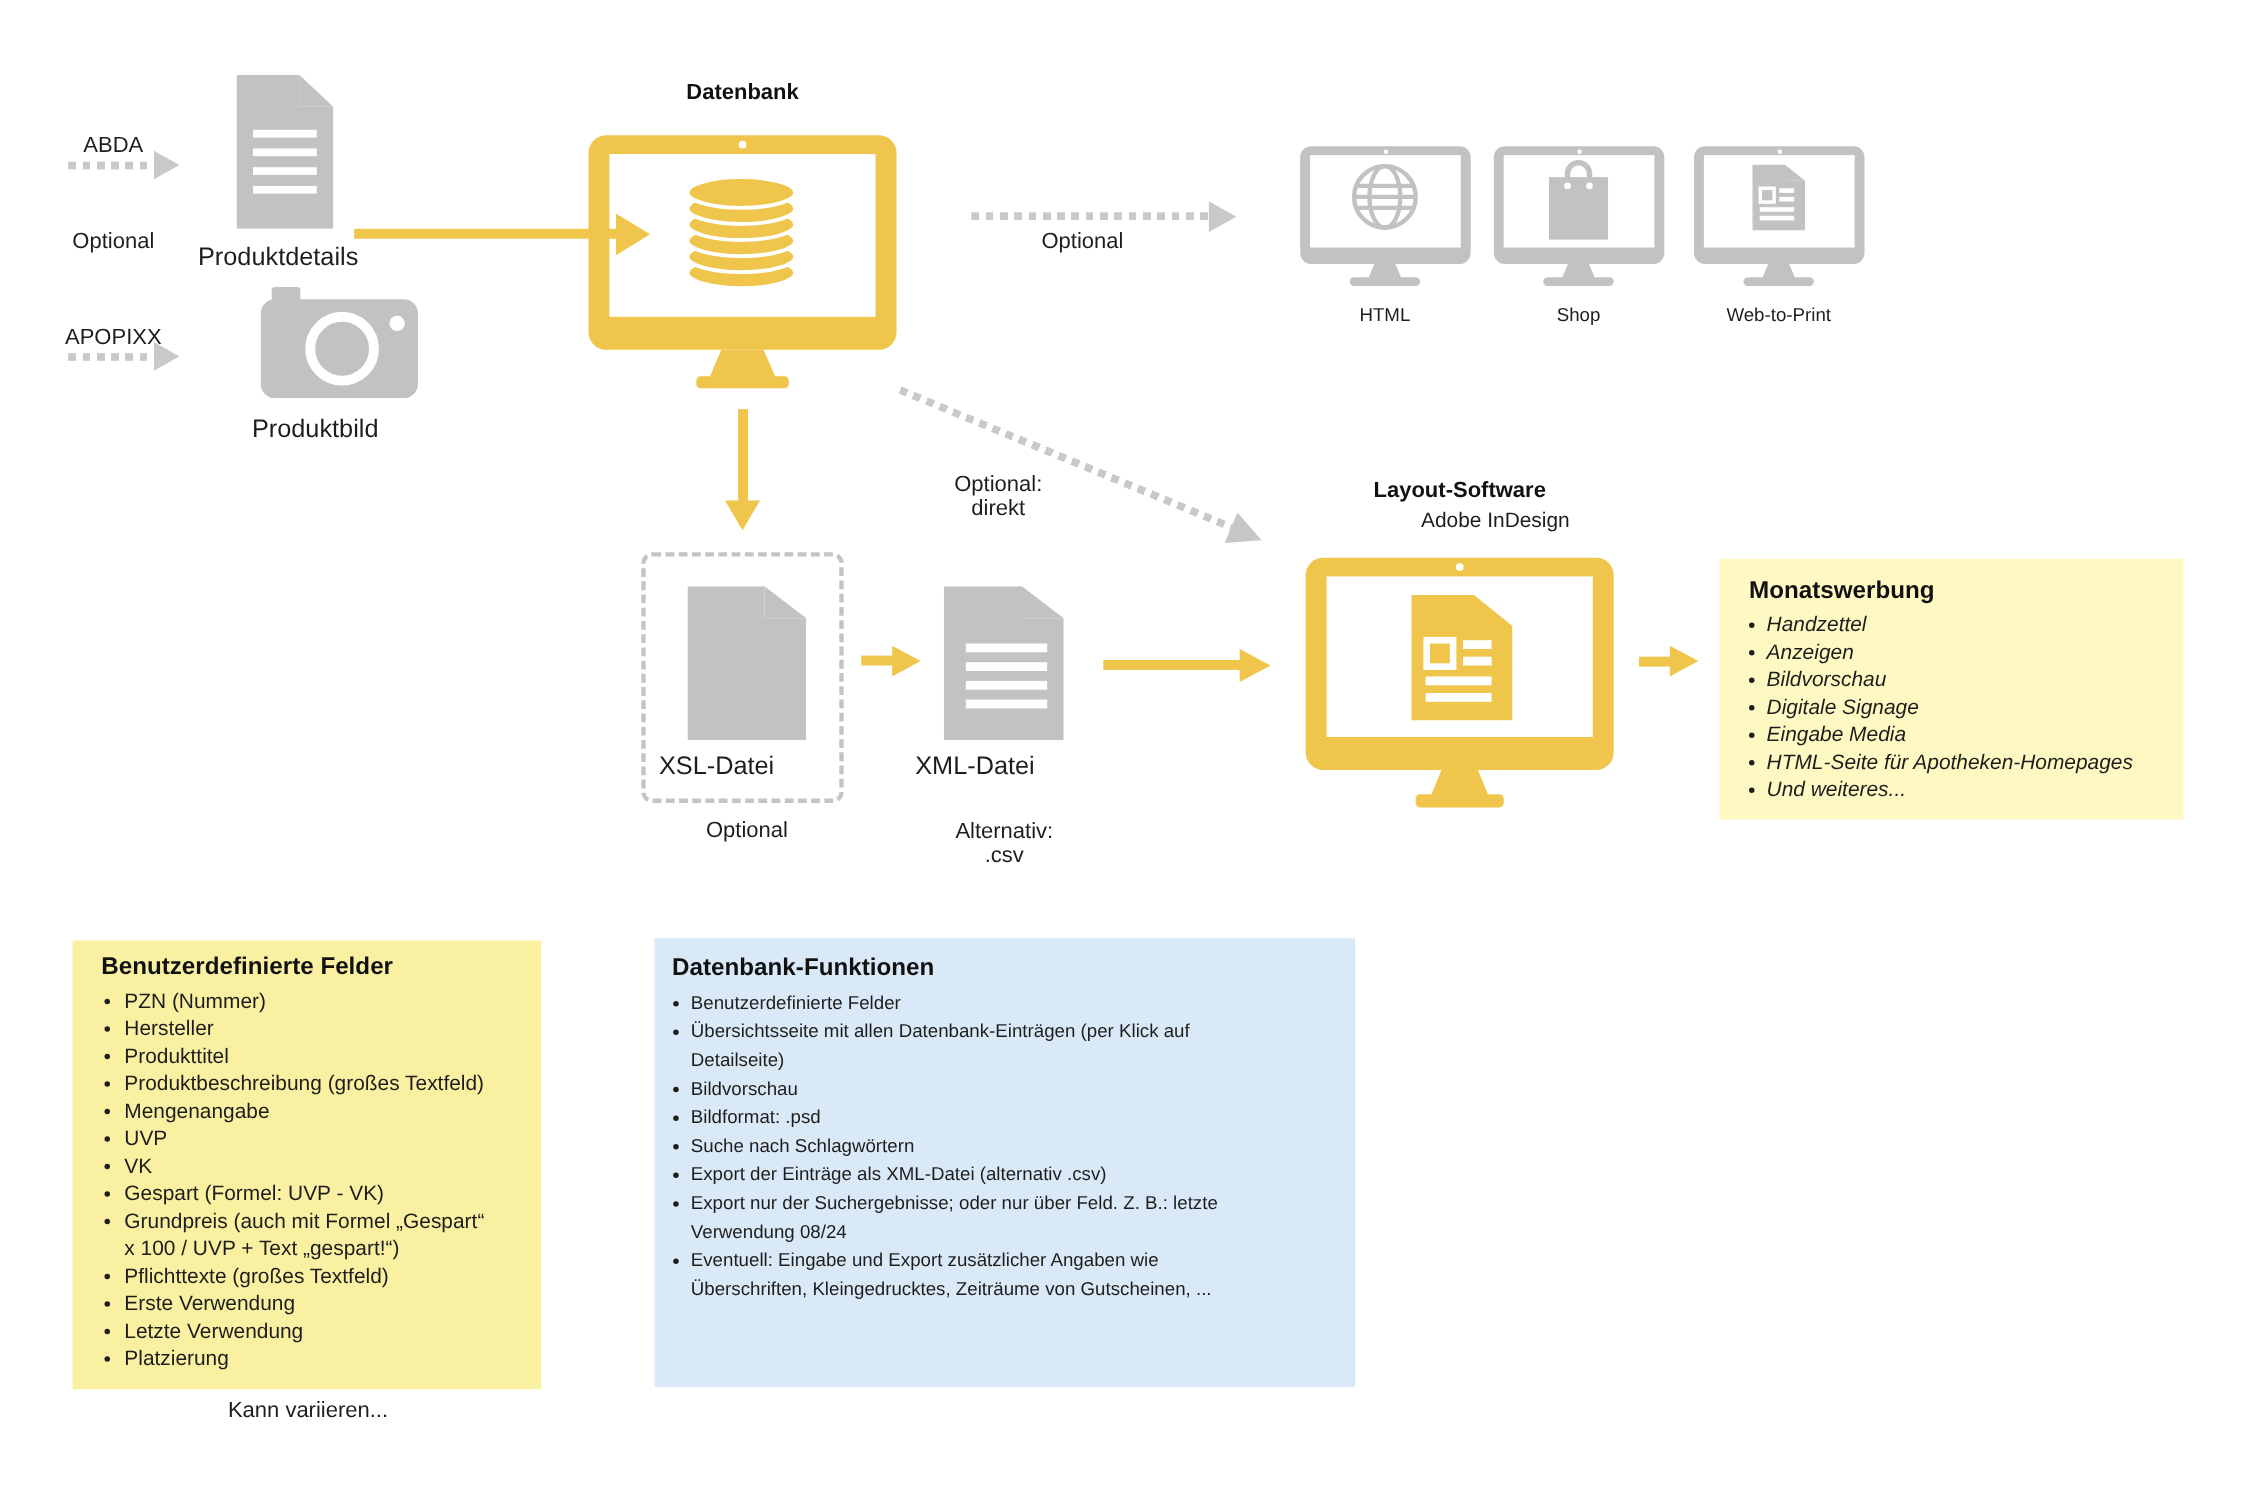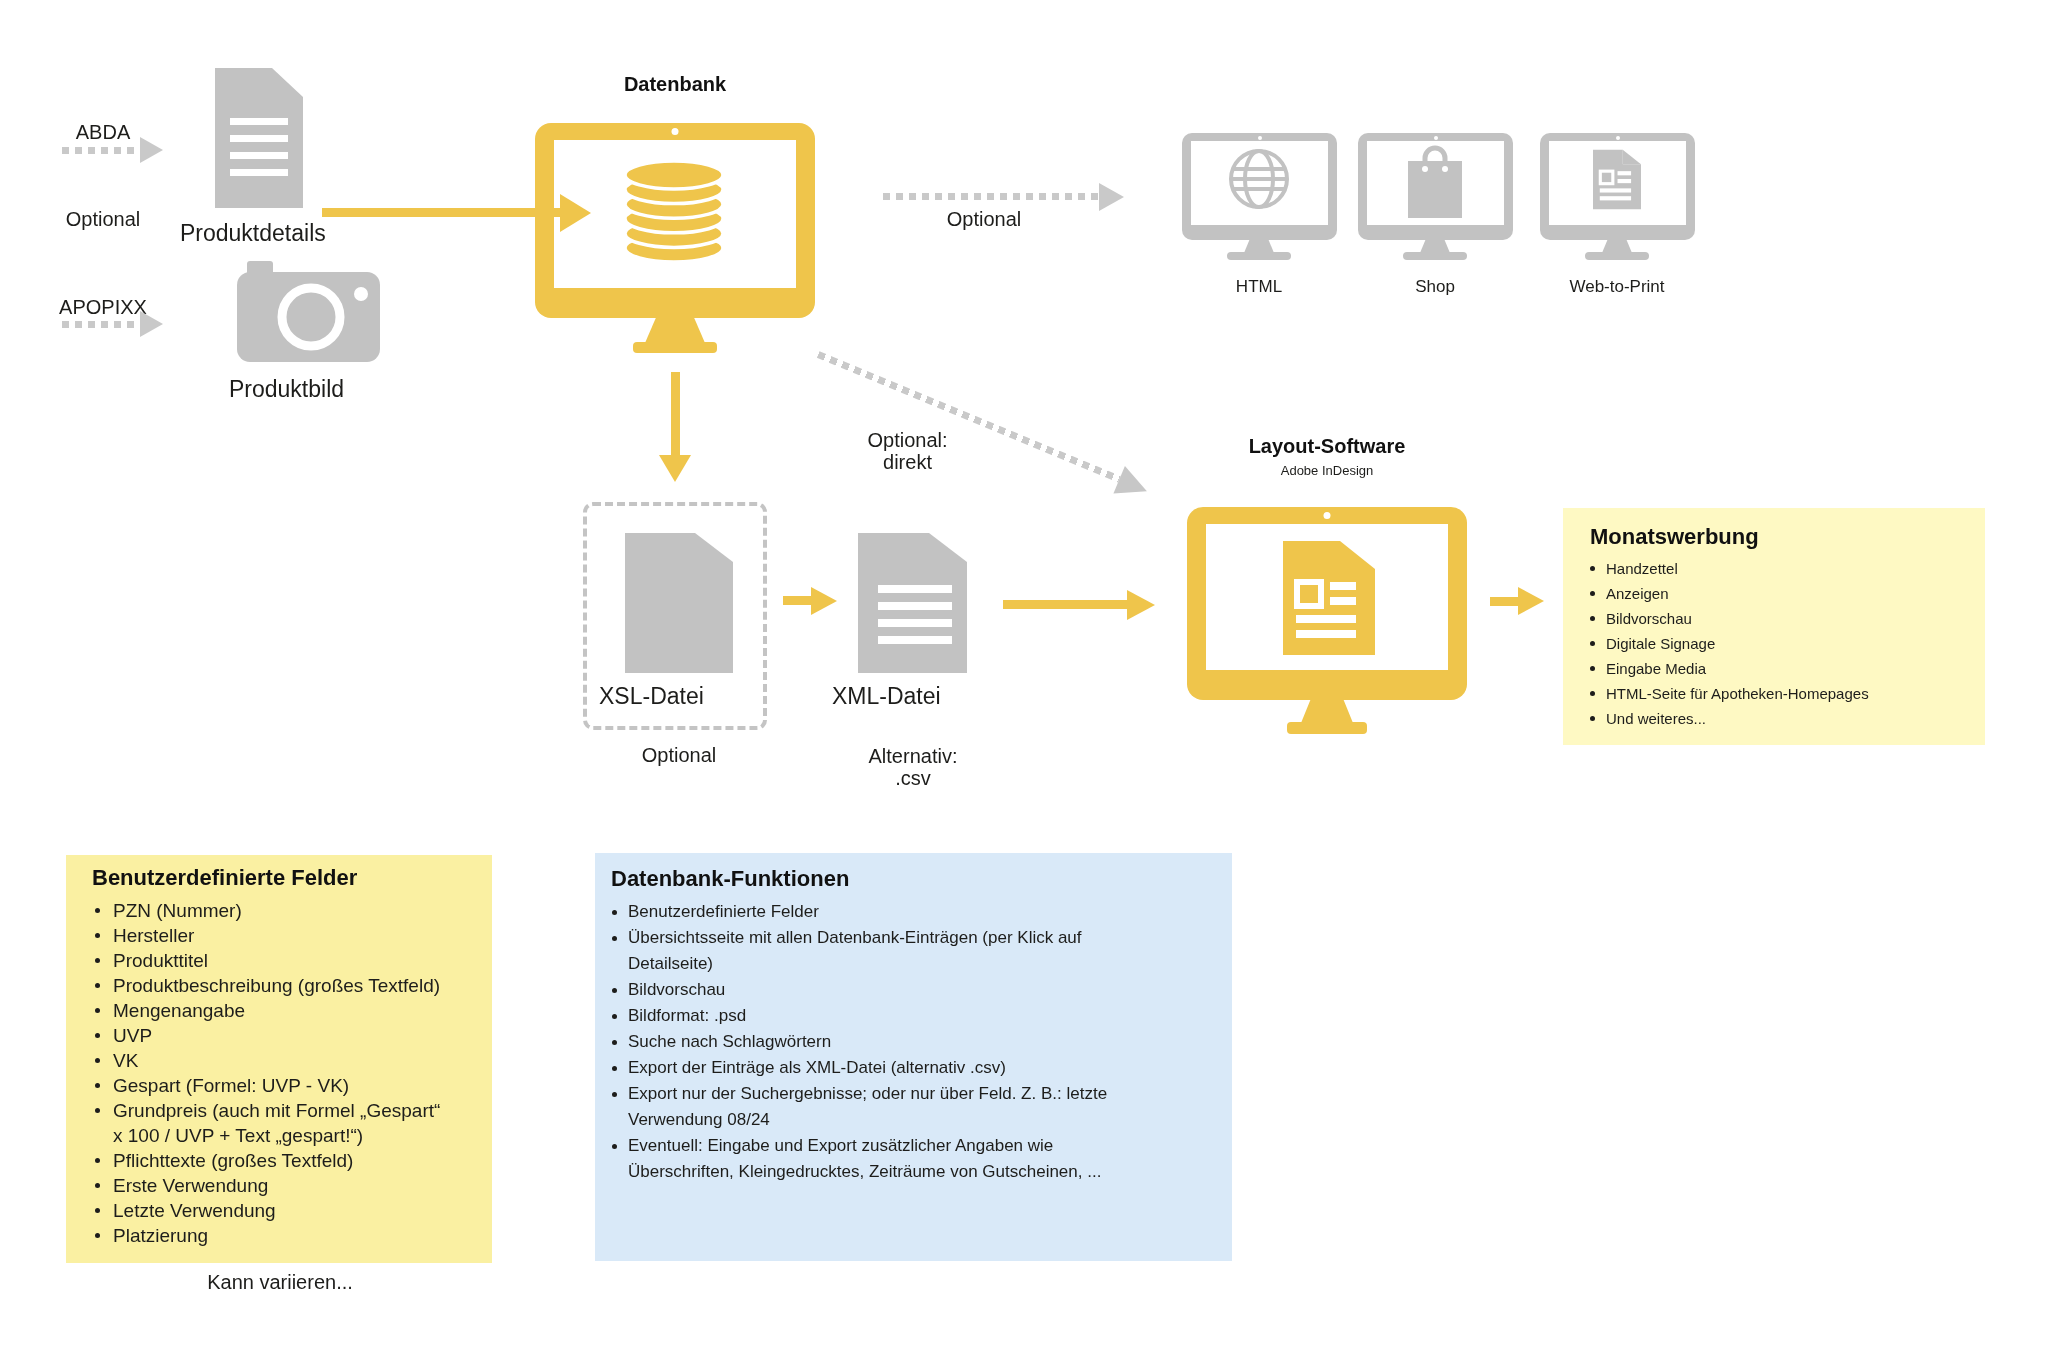--- a/index.html
+++ b/index.html
@@ -12,21 +12,21 @@
   }
   .canvas {
     position:relative; width:2048px; height:1360px; background:#fff;
     font-family:"Liberation Sans", sans-serif; color:var(--ink); overflow:hidden;
   }
   .abs { position:absolute; }
   .flow-label { position:absolute; font-size:20px; text-align:center; white-space:pre-line; line-height:22px; color:var(--ink); }
   .node-label { position:absolute; font-size:23px; color:var(--ink); }
   .mon-label  { position:absolute; font-size:17px; text-align:center; color:var(--ink); }
   .diagram-title { position:absolute; font-size:20px; font-weight:bold; text-align:center; color:#111; }
-  .diagram-sub   { position:absolute; font-size:13px; text-align:center; color:var(--ink); }
+  .diagram-sub   { position:absolute; font-size:19px; text-align:right; color:var(--ink); }
 
   
   .mon { position:absolute; }
   .mon .screen { position:absolute; background:#fff; }
   .mon .cam { position:absolute; border-radius:50%; background:#fff; left:50%; transform:translateX(-50%); }
   .mon-yellow { background:var(--yellow); border-radius:16px; }
   .mon-yellow .screen { left:19px; right:19px; top:17px; bottom:30px; }
   .mon-yellow .cam { width:7px; height:7px; top:5px; }
   .mon-gray { background:var(--gray); border-radius:10px; }
   .mon-gray .screen { left:9px; right:9px; top:8px; bottom:15px; }
@@ -57,21 +57,21 @@
   .panel-yellow li { font-size:19px; line-height:25px; padding-left:21px; }
   .panel-yellow li::before { left:3px; top:10px; }
 
   .panel-blue { left:595px; top:853px; width:637px; height:408px; background:#d9e9f8; padding:13px 30px 0 16px; }
   .panel-blue h2 { margin-bottom:7px; }
   .panel-blue li { font-size:17px; line-height:26px; padding-left:17px; }
   .panel-blue li::before { left:1px; top:11px; }
 
   .panel-green { left:1563px; top:508px; width:422px; height:237px; background:#fef9c3; padding:16px 24px 0 27px; }
   .panel-green h2 { margin-bottom:6px; }
-  .panel-green li { font-size:15px; line-height:25px; padding-left:16px; }
+  .panel-green li { font-size:19px; line-height:25px; padding-left:16px;font-style:italic; }
   .panel-green li::before { left:0px; top:10px; }
 </style>
 </head>
 <body>
 
 <div class="canvas">
 
   <div class="flow-label" style="left:43px; top:121px; width:120px;">ABDA</div>
   <div class="dots-h" style="left:62px; top:147px; width:78px;"></div>
   <div class="head" style="left:140px; top:137px; border-left:23px solid var(--dotgray); border-top:13px solid transparent; border-bottom:13px solid transparent;"></div>

